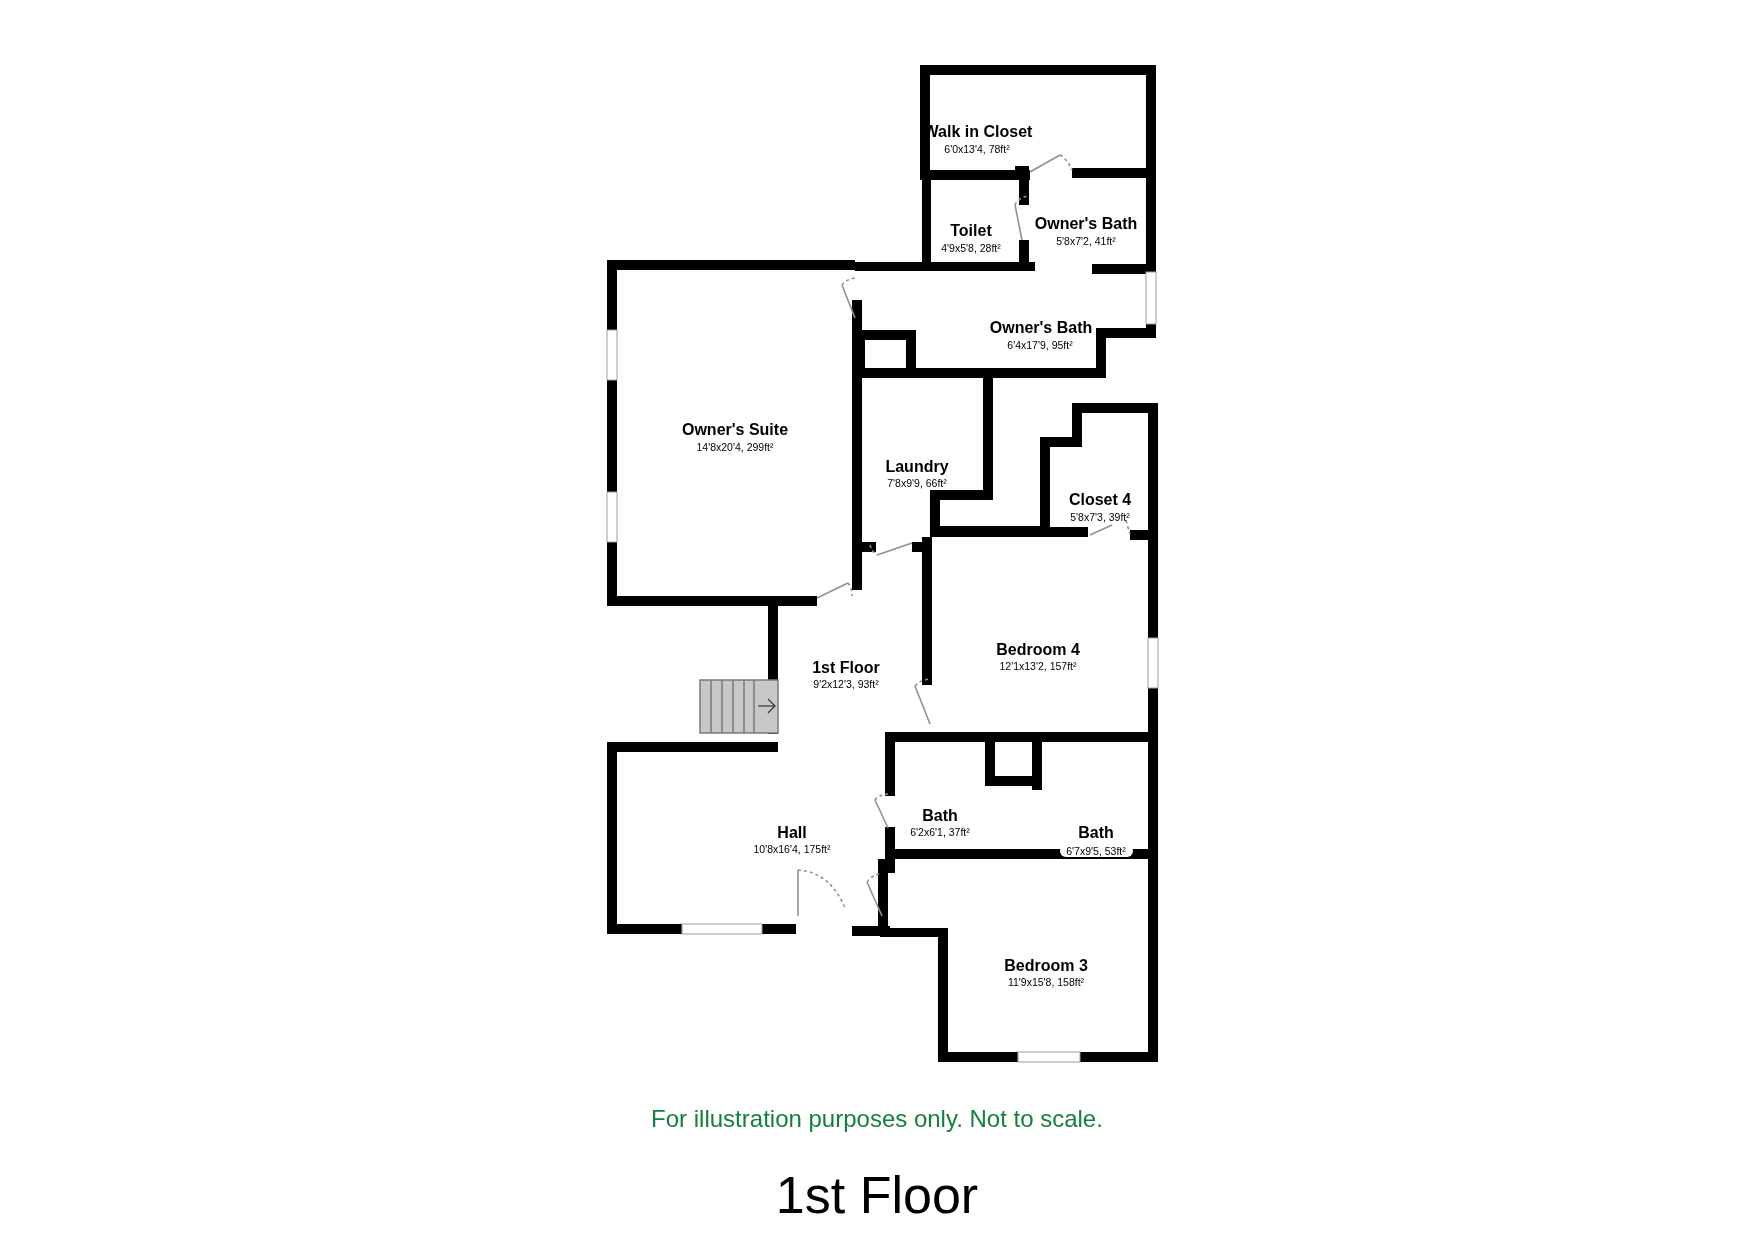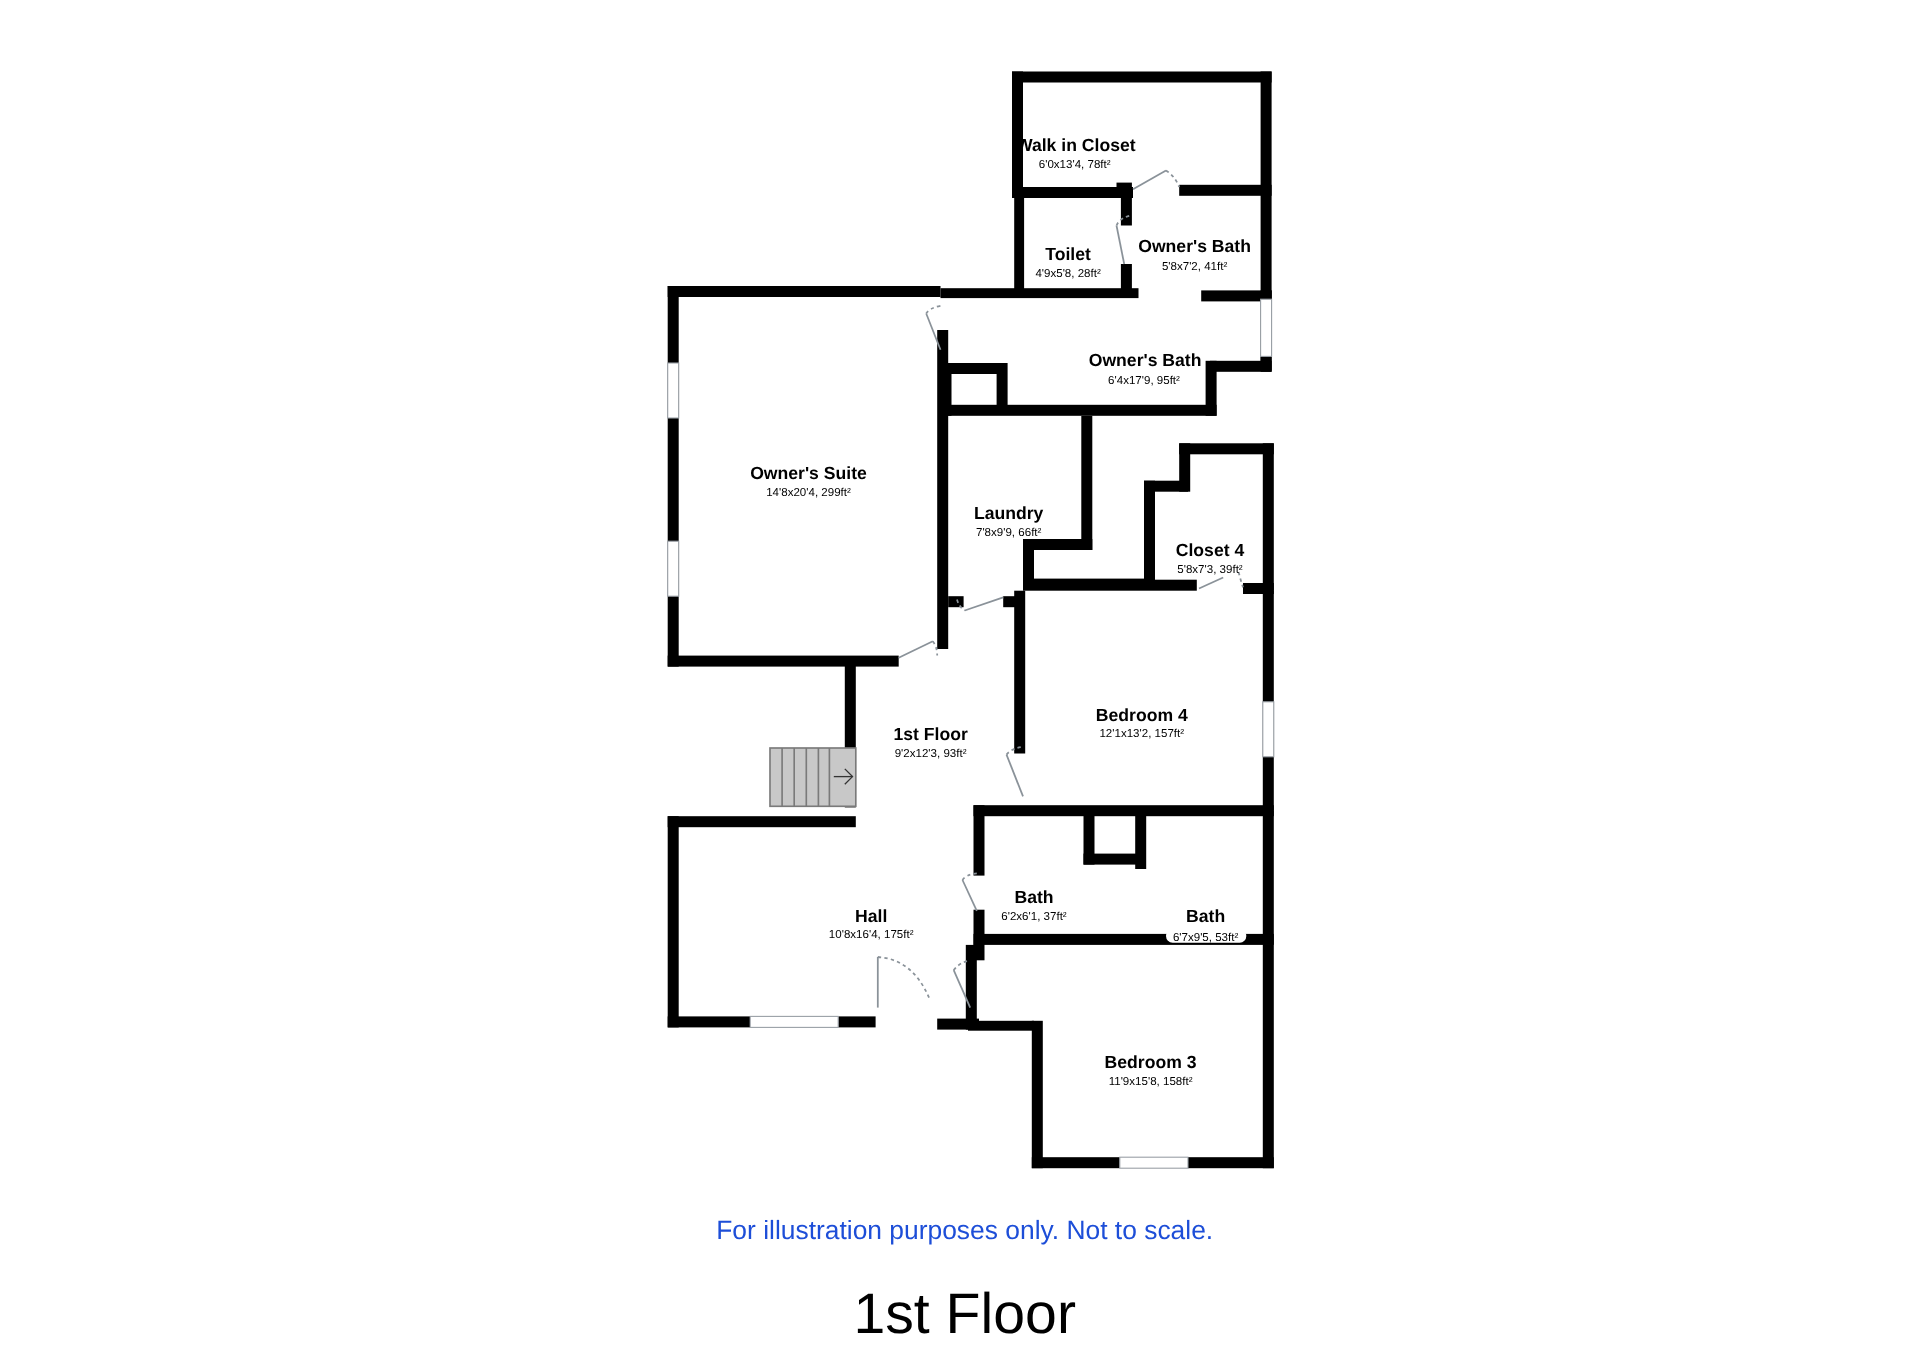--- a/index.html
+++ b/index.html
@@ -6,21 +6,21 @@
   body { width: 1754px; height: 1241px; position: relative; overflow: hidden;
          font-family: "Liberation Sans", sans-serif; }
   svg.plan { position: absolute; left: 0; top: 0; }
   .room-name { font-family: "Liberation Sans", sans-serif; font-weight: bold; font-size: 16px; fill: #000; text-anchor: middle; }
   .room-dim { font-family: "Liberation Sans", sans-serif; font-size: 10.5px; fill: #000; text-anchor: middle; }
   .wall { fill: #000; }
   .window { fill: #fff; stroke: #9aa0a6; stroke-width: 1; }
   .door-leaf { stroke: #8a9299; stroke-width: 1.6; fill: none; }
   .door-arc { stroke: #8a9299; stroke-width: 1.6; fill: none; stroke-dasharray: 3 3; }
   .disclaimer { position: absolute; left: 0; width: 1754px; top: 1105px; text-align: center;
-                font-size: 24px; color: #1d4ed8; }
+                font-size: 24px; color: #15803d; }
   .floor-title { position: absolute; left: 0; width: 1754px; top: 1165px; text-align: center;
                  font-size: 52px; color: #000; }
 </style>
 </head>
 <body>
 
 <svg class="plan" width="1754" height="1241" viewBox="0 0 1754 1241">
 
   <g>
 

